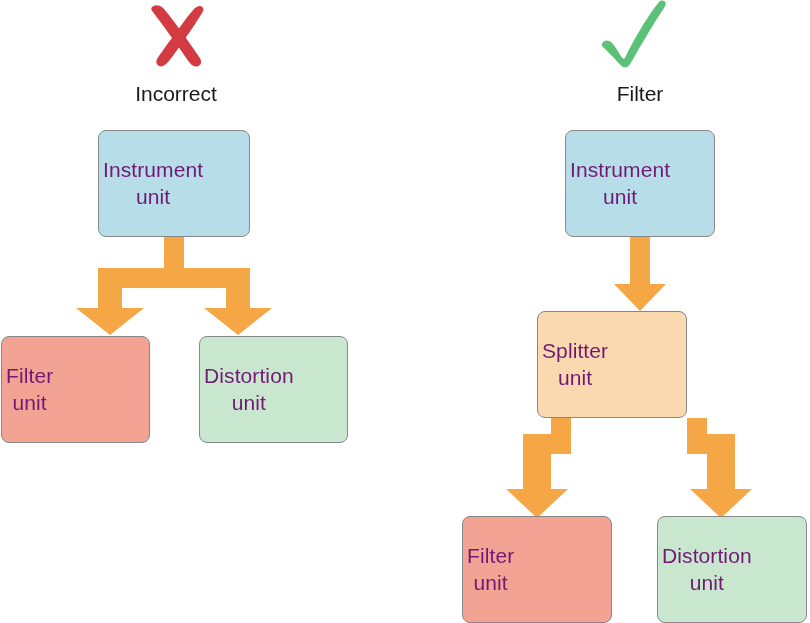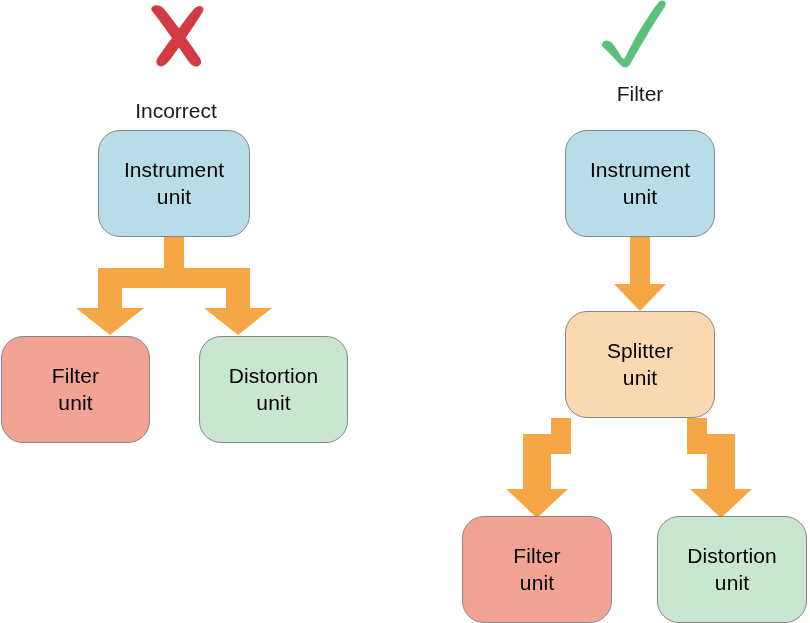--- a/index.html
+++ b/index.html
@@ -19,28 +19,27 @@
     position: absolute;
     left: 0;
     top: 0;
     width: 810px;
     height: 623px;
   }
   .node {
     position: absolute;
     box-sizing: border-box;
     border: 1.6px solid #888888;
-    border-radius: 22px;
+    border-radius: 8px;
     display: flex;
     align-items: center;
-    justify-content: center;
     text-align: center;
     font-size: 21px;
     line-height: 1.28;
-    color: #000000;
+    color: #701a75;
     font-family: "Liberation Sans", sans-serif;
     letter-spacing: 0.1px;
   }
   .node .node-label {
     display: block;
     white-space: pre-line;
     padding: 0 4px;
   }
   .verdict-label {
     position: absolute;
@@ -70,21 +69,21 @@
     <g fill="#d13b41">
       <path d="M10.5 2.0 C12.5 0.5 16.5 1.0 19.5 3.5 C24 7 51 45 56.5 53.5
                C59 57.5 58.5 60.5 55.5 62.0 C52.5 63.5 49.0 62.0 46.5 58.5
                C41.0 50.5 13.5 12.0 9.5 7.5 C7.2 5.0 8.5 3.2 10.5 2.0 Z"></path>
       <path d="M55.0 2.5 C57.5 1.2 60.5 2.8 60.5 5.8 C60.5 8.5 33.0 48.5 26.0 57.0
                C22.5 61.3 19.0 63.5 16.0 62.0 C13.0 60.5 12.5 57.0 15.0 53.5
                C21.0 45.0 48.0 7.0 52.0 4.0 C53.0 3.2 54.2 2.9 55.0 2.5 Z"></path>
     </g>
   </svg>
 
-  <div class="verdict-label" style="left:86px; top:99px; width:180px;">Incorrect</div>
+  <div class="verdict-label" style="left:86px; top:82px; width:180px;">Incorrect</div>
 
   <div class="node" style="left:98px; top:130px; width:152px; height:107px; background:#b6dde8;">
     <span class="node-label">Instrument
 unit</span>
   </div>
 
   <svg class="arrow-layer" viewBox="0 0 810 623" xmlns="http://www.w3.org/2000/svg">
     <path d="M164,237
              L184,237
              L184,268
@@ -130,21 +129,21 @@
 
   <div class="node" style="left:565px; top:130px; width:150px; height:107px; background:#b6dde8;">
     <span class="node-label">Instrument
 unit</span>
   </div>
 
   <svg class="arrow-layer" viewBox="0 0 810 623" xmlns="http://www.w3.org/2000/svg">
     <path d="M630,237 L650,237 L650,284 L666,284 L640,311 L614,284 L630,284 Z" fill="#f5a746"></path>
   </svg>
 
-  <div class="node" style="left:565px; top:311px; width:150px; height:107px; background:#fbd9b0;">
+  <div class="node" style="left:537px; top:311px; width:150px; height:107px; background:#fbd9b0;">
     <span class="node-label">Splitter
 unit</span>
   </div>
 
   <svg class="arrow-layer" viewBox="0 0 810 623" xmlns="http://www.w3.org/2000/svg">
     <path d="M551,418
              L571,418
              L571,454
              L551,454
              L551,489

